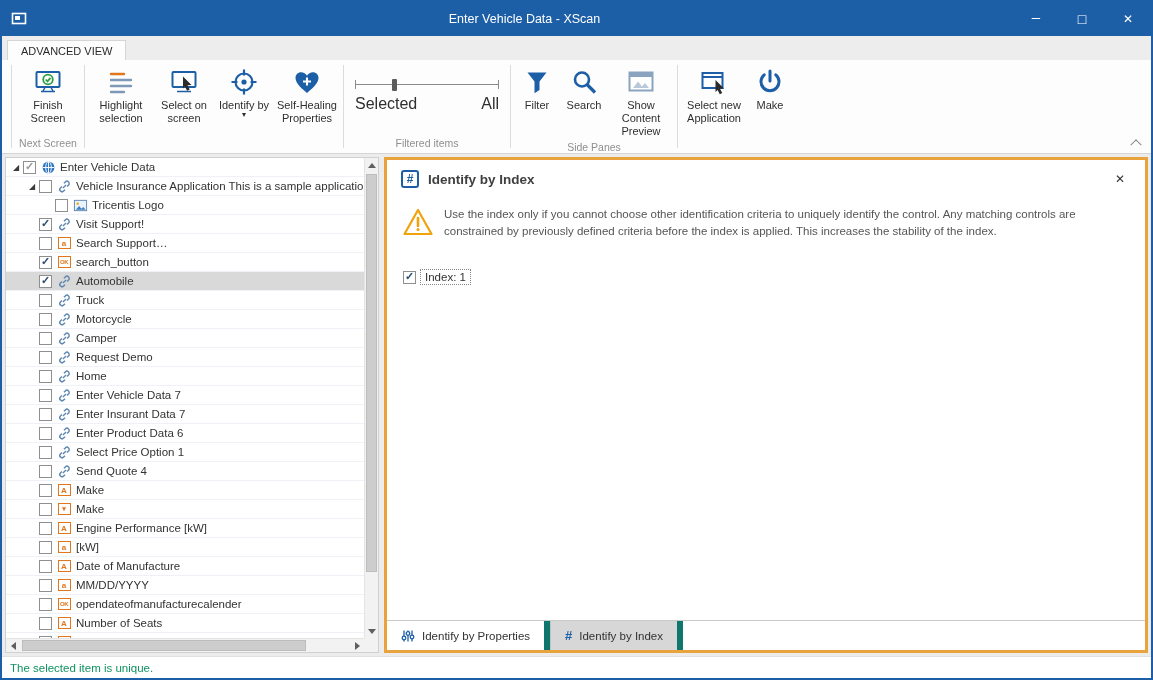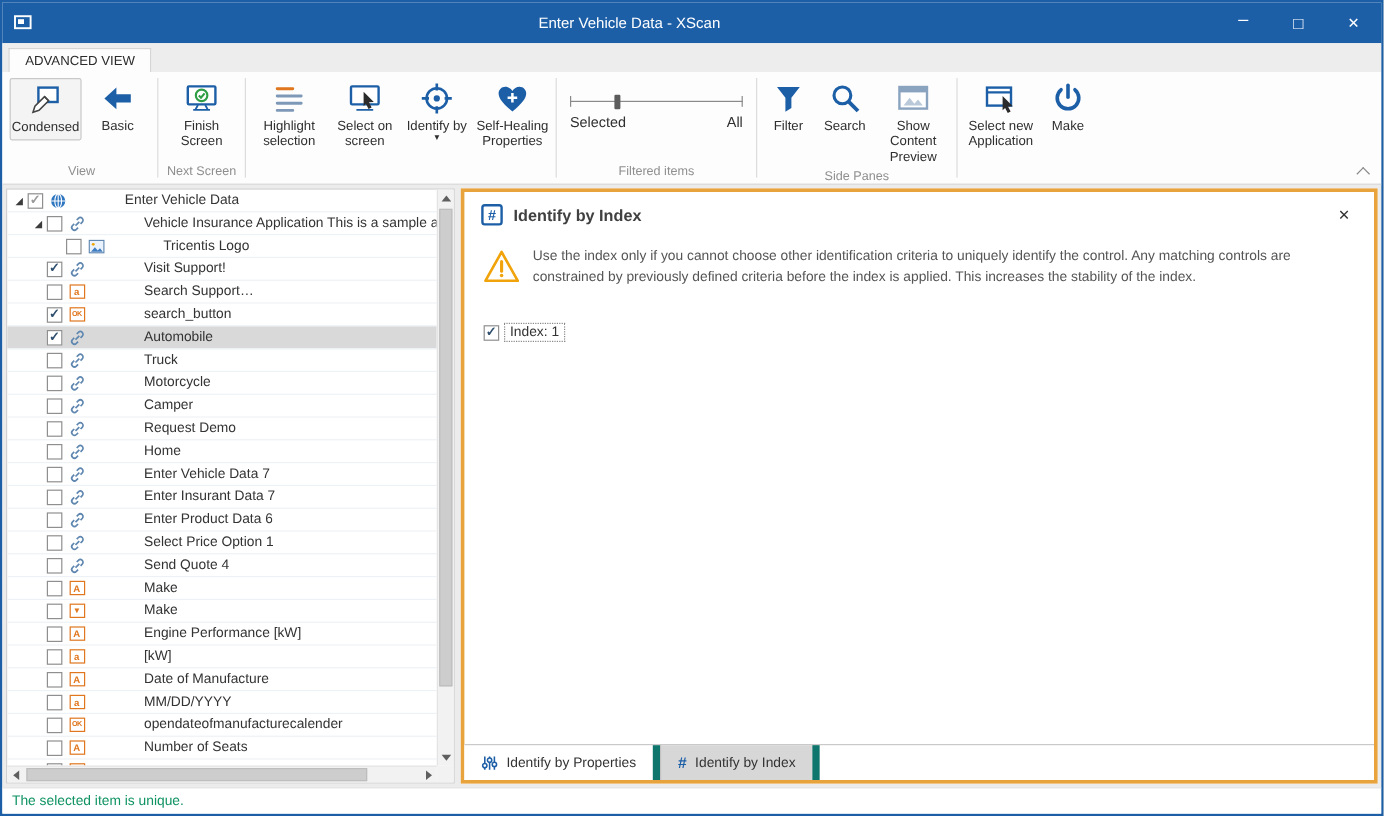--- a/index.html
+++ b/index.html
@@ -48,21 +48,21 @@
   .ribbon-chevron::after{ content:""; display:block; width:7px; height:7px;
     border-left:1.5px solid #8a8a8a; border-top:1.5px solid #8a8a8a; transform:rotate(45deg) translate(2px,2px);}
 
   
   .slidergrp{ flex-direction:column; align-items:stretch; width:160px; padding:18px 8px 0 8px;}
   .slider{ position:relative; height:14px; }
   .slider .track{ position:absolute; left:0; right:0; top:6px; height:1px; background:#8a8a8a;}
   .slider .tickL,.slider .tickR{ position:absolute; top:2px; width:1px; height:9px; background:#8a8a8a;}
   .slider .tickL{ left:0; } .slider .tickR{ right:0; }
   .slider .thumb{ position:absolute; left:26%; top:1px; width:5px; height:12px; background:#5c5c5c; border-radius:1px;}
-  .sliderlabels{ display:flex; justify-content:space-between; font-size:12px; color:#2f2f2f; margin-top:3px;gap:33px;}
+  .sliderlabels{ display:flex; justify-content:space-between; font-size:16px; color:#2f2f2f; margin-top:3px;gap:33px;}
 
   
   .main{ flex:1; min-height:0; background:#ececec; display:flex; padding:3px; gap:5px; }
 
   
   .tree-pane{ width:374px; flex:none; background:#fff; border:1px solid #d0d0d0; position:relative; }
   .tree-rows{ position:absolute; left:0; top:0; right:14px; bottom:14px; overflow:hidden; }
   .trow{ height:19px; display:flex; align-items:center; border-bottom:1px solid #eef2f6;
     font-size:11.5px; color:#333; white-space:nowrap; cursor:default; }
   .trow.selected{ background:var(--selected-row,#d9d9d9);text-align:right; }
@@ -73,21 +73,21 @@
     display:inline-flex; align-items:center; justify-content:center; margin-right:4px; }
   .cb.checked::after{ content:"\2713"; font-size:11px; font-weight:bold; color:#2f4f6f; margin-top:-1px; }
   .cb.checked.dim::after{ color:#9a9a9a; }
   .ticon{ width:16px; height:15px; flex:none; display:inline-flex; align-items:center; justify-content:center; margin-right:4px;}
   .ticon svg{ width:15px; height:15px; display:block; }
   .obox{ display:inline-flex; align-items:center; justify-content:center; width:13px; height:12px;
     border:1px solid var(--icon-orange,#e0761d); color:var(--icon-orange,#e0761d);
     font-size:8px; font-weight:bold; background:#fff; }
   .obox.ok{ font-size:6px; letter-spacing:-0.5px; }
   .obox.dd{ font-size:7px; }
-  .tlabel{ overflow:hidden;margin-left:44px; }
+  .tlabel{ overflow:hidden; }
 
   
   .vscroll{ position:absolute; top:0; right:0; bottom:14px; width:14px; background:#f2f2f2;
     display:flex; flex-direction:column; border-left:1px solid #e4e4e4;}
   .hscroll{ position:absolute; left:0; right:14px; bottom:0; height:14px; background:#f2f2f2;
     display:flex; border-top:1px solid #e4e4e4;}
   .sb-corner{ position:absolute; right:0; bottom:0; width:14px; height:14px; background:#f2f2f2;}
   .sb-arrow{ flex:none; width:14px; height:14px; display:flex; align-items:center; justify-content:center;}
   .sb-arrow.up::after{ content:""; border:4px solid transparent; border-bottom:5px solid #5f5f5f; margin-top:-4px;}
   .sb-arrow.down::after{ content:""; border:4px solid transparent; border-top:5px solid #5f5f5f; margin-bottom:-4px;}
@@ -147,43 +147,20 @@
       <span class="win-btn cls"></span>
     </span>
   </div>
 
   <div class="tabrow">
     <div class="viewtab">ADVANCED VIEW</div>
   </div>
 
   <div class="ribbon">
 
-    <div class="rgroup">
-      <div class="rbtns">
-        <div class="rbtn active">
-          <span class="ricon">
-            <svg viewBox="0 0 28 28">
-                <rect x="8" y="4" width="16" height="12" fill="#fff" stroke="#1d5fa7" stroke-width="2"></rect>
-                <path d="M3.5 24.5 l1.6-5 8-8 3.4 3.4 -8 8z" fill="#fff" stroke="#444" stroke-width="1.3"></path>
-                <path d="M13.1 11.5 l3.4 3.4" stroke="#444" stroke-width="1.3"></path>
-              </svg>
-          </span>
-          <span>Condensed</span>
-        </div>
-        <div class="rbtn">
-          <span class="ricon">
-            <svg viewBox="0 0 28 28">
-                <path d="M13 5 L3 14 l10 9 v-5.5 h12 v-7 H13z" fill="#1d5fa7"></path>
-              </svg>
-          </span>
-          <span>Basic</span>
-        </div>
-      </div>
-      <div class="rgl">View</div>
-    </div>
 
     <div class="rsep"></div>
 
     <div class="rgroup">
       <div class="rbtns">
         <div class="rbtn mid">
           <span class="ricon">
             <svg viewBox="0 0 28 28">
                 <rect x="2.5" y="4" width="23" height="15" rx="1" fill="#fff" stroke="#1d5fa7" stroke-width="2"></rect>
                 <path d="M11 19.5 l-2 3.5 M17 19.5 l2 3.5 M7 23.5 h14" stroke="#1d5fa7" stroke-width="1.5" fill="none"></path>

